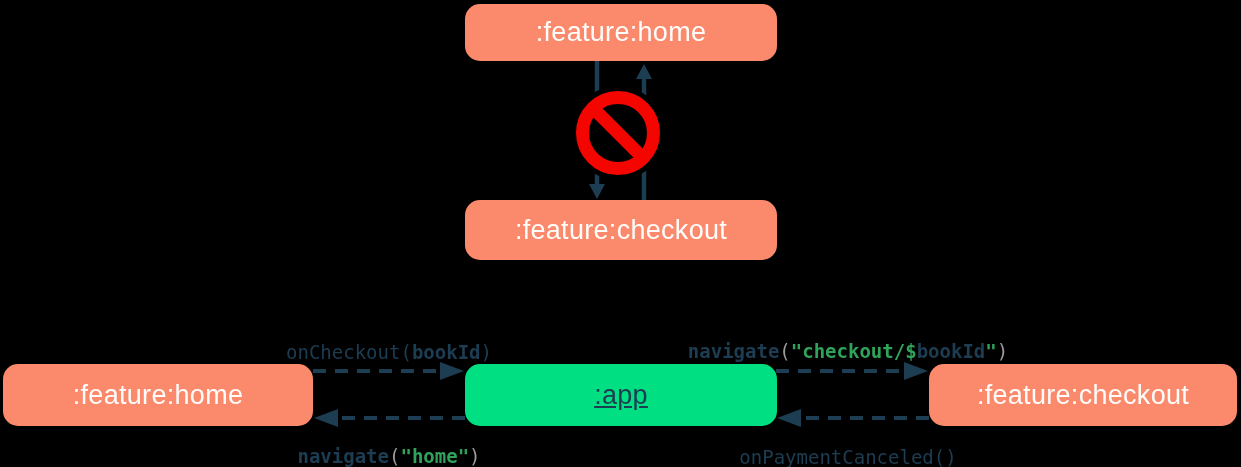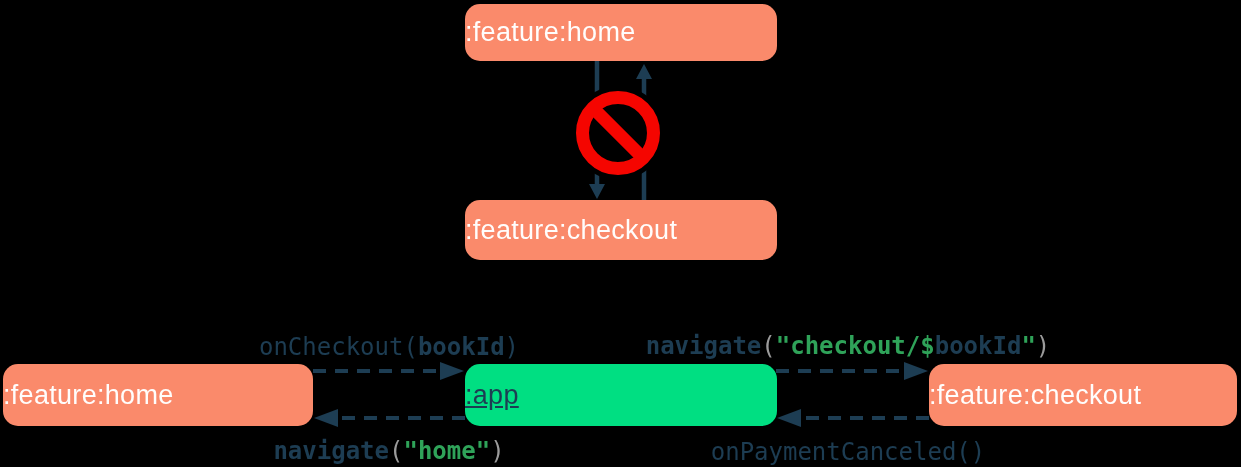--- a/index.html
+++ b/index.html
@@ -2,29 +2,29 @@
 <html style="--background: #000000; --module-box: #fa8a6b; --app-box: #00df82; --navy: #1d3d53; --code-navy: #1d3d53; --code-green: #2fa359; --code-grey: #9b9b9b; --no-entry-red: #f50500; --box-text: #fffdfc;"><head>
 <meta charset="utf-8">
 <style>
   html,body{margin:0;padding:0;background:var(--background,#000);}
   .canvas{
     position:relative;width:1241px;height:467px;overflow:hidden;
     background:var(--background,#000);
     font-family:"Liberation Sans", sans-serif;
   }
   .box{
-    position:absolute;display:flex;align-items:center;justify-content:flex-start;
+    position:absolute;display:flex;align-items:center;justify-content:center;
     border-radius:15px;font-size:27px;letter-spacing:0.3px;
   }
   .box.salmon{background:var(--module-box,#fa8a6b);color:var(--box-text,#fff);}
   .box.green{background:var(--app-box,#00df82);color:var(--navy,#1d3d53);text-decoration:underline;}
   .code{
     position:absolute;transform:translateX(-50%);
     font-family:"DejaVu Sans Mono","Liberation Mono",monospace;
-    font-size:24px;font-weight:400;white-space:pre;line-height:1.2;
+    font-size:19px;font-weight:400;white-space:pre;line-height:1.2;margin-top:8px;
   }
   .c-navy{color:var(--code-navy,#1d3d53);}
   .c-green{color:var(--code-green,#2fa359);}
   .c-grey{color:var(--code-grey,#9b9b9b);}
   .b{font-weight:bold;}
   svg.layer{position:absolute;left:0;top:0;pointer-events:none;}
   .arrow-line{stroke:var(--navy,#1d3d53);stroke-width:4.5;fill:none;}
   .arrow-dash{stroke:var(--navy,#1d3d53);stroke-width:4;fill:none;stroke-dasharray:13 9;}
   .arrow-head{fill:var(--navy,#1d3d53);stroke:none;}
   .no-entry-bg{fill:var(--background,#000);}

